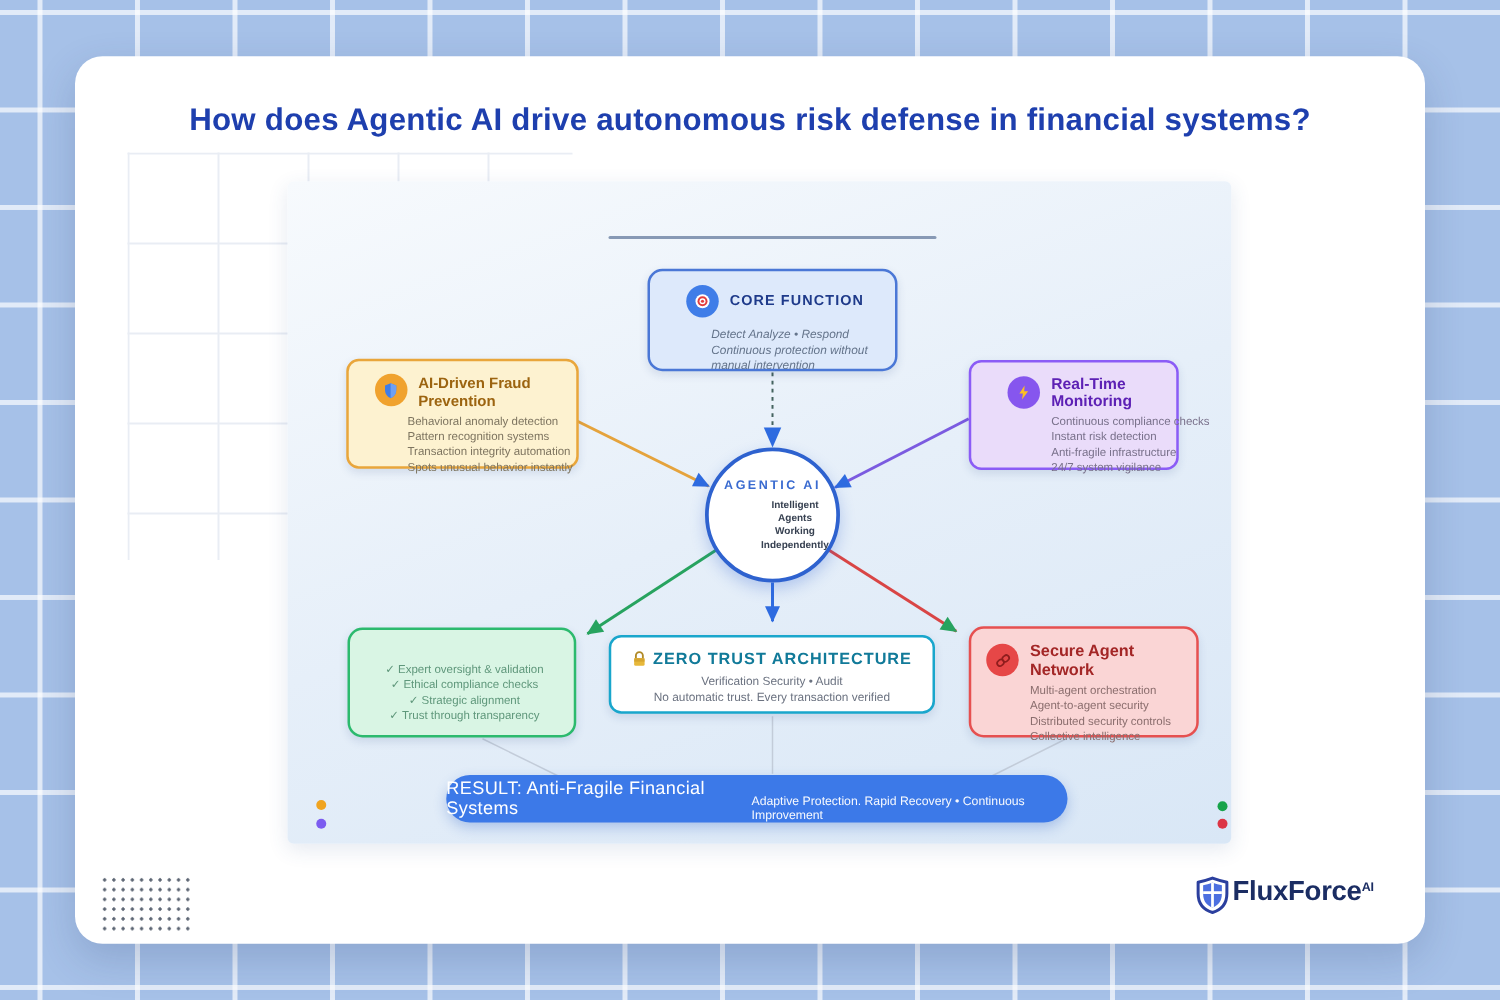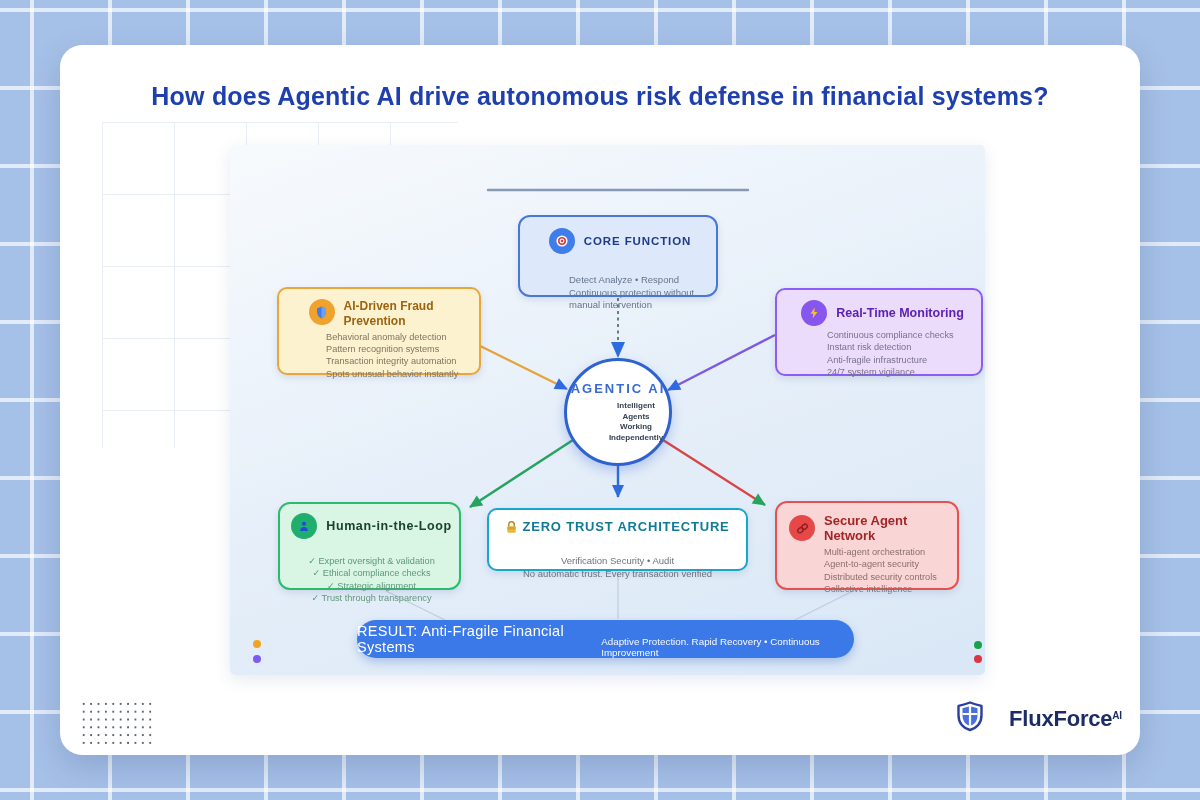--- a/index.html
+++ b/index.html
@@ -29,69 +29,69 @@
     box-shadow:0 3px 7px rgba(40,70,130,.13);}
   .node-head{display:flex;align-items:center;gap:9px;justify-content:center;}
   .icon-circle{width:26px;height:26px;border-radius:50%;display:flex;align-items:center;
     justify-content:center;flex:0 0 26px;}
   .node-body{font-size:9.5px;line-height:12.6px;}
   .node-list div{white-space:nowrap;}
 
   .node-core{left:518px;top:215px;width:200px;height:82px;border:2px solid #4a77d6;
     background:#dde9fb;padding:11px 10px 8px 14px;}
   .node-core .node-title{font-size:11.5px;font-weight:bold;color:#1e3a8a;letter-spacing:.9px;}
-  .node-core .node-body{color:#64748b;margin:20px 0 0 35px;width:140px;}
-
-  .node-fraud{left:277px;top:287px;width:204px;height:88px;border:2px solid #e9a63b;
+  .node-core .node-body{color:#64748b;margin:8px 0 0 35px;width:140px;font-style:italic;}
+
+  .node-fraud{left:277px;top:287px;width:186px;height:88px;border:2px solid #e9a63b;
     background:#fdf2d0;padding:10px 8px 8px 12px;border-radius:10px;}
   .node-fraud .node-head{align-items:flex-start;}
   .node-fraud .node-title{font-size:12px;font-weight:bold;color:#9c6410;line-height:15px;width:110px;}
   .node-fraud .node-body{color:#7e7560;margin:2px 0 0 35px;font-size:9.2px;line-height:12.2px;}
 
-  .node-monitor{left:775px;top:288px;width:208px;height:88px;border:2px solid #8b5cf6;
-    background:#eadcfa;padding:10px 8px 8px 15px;border-radius:10px;}
+  .node-monitor{left:775px;top:288px;width:168px;height:88px;border:2px solid #8b5cf6;
+    background:#eadcfa;padding:10px 8px 8px 29px;border-radius:10px;}
   .node-monitor .node-title{font-size:12.5px;font-weight:bold;color:#5d21b5;}
   .node-monitor .node-body{color:#79718b;margin:3px 0 0 35px;font-size:9.2px;line-height:12.4px;}
 
   .node-human{left:278px;top:502px;width:183px;height:88px;border:2px solid #2cba6e;
     background:#d9f5e4;padding:9px 6px 6px 10px;}
   .node-human .node-head{justify-content:center;}
   .node-human .node-title{font-size:12.5px;font-weight:bold;color:#17422c;letter-spacing:.6px;}
   .node-human .node-body{color:#5f977b;text-align:center;margin-top:16px;font-size:9.2px;line-height:12.4px;}
 
   .node-zero{left:487px;top:508px;width:261px;height:63px;border:2px solid #19a6cc;
     background:#ffffff;padding:9px 6px 6px 6px;border-radius:10px;text-align:center;}
   .node-zero .node-head{justify-content:center;gap:4px;}
   .node-zero .node-title{font-size:13px;font-weight:bold;color:#117a99;letter-spacing:.8px;}
-  .node-zero .node-body{color:#6b7280;margin-top:21px;line-height:12.8px;}
+  .node-zero .node-body{color:#6b7280;margin-top:6px;line-height:12.8px;}
 
   .node-secure{left:775px;top:501px;width:184px;height:89px;border:2px solid #e65050;
     background:#fad5d5;padding:10px 6px 4px 12px;}
   .node-secure .node-title{font-size:13px;font-weight:bold;color:#a32626;}
   .node-secure .node-body{color:#8b6e6e;margin:3px 0 0 35px;font-size:9.2px;line-height:12.4px;}
 
   .center-circle{position:absolute;left:564px;top:358px;width:108px;height:108px;border-radius:50%;
     background:#ffffff;border:3px solid #2e62cf;box-sizing:border-box;
     box-shadow:0 5px 12px rgba(46,98,207,.28);
     display:flex;flex-direction:column;align-items:center;justify-content:center;text-align:center;}
-  .center-title{font-size:13px;font-weight:600;color:#3a6bd0;letter-spacing:2px;margin-bottom:5px;}
+  .center-title{font-size:10px;font-weight:600;color:#3a6bd0;letter-spacing:2px;margin-bottom:5px;}
   .center-sub{font-size:8px;color:#374151;line-height:10.5px;font-weight:600;padding-left:36px;}
 
   .banner{position:absolute;left:357px;top:620px;width:497px;height:38px;border-radius:19px;
     background:var(--banner_blue,#3c79e8);color:#ffffff;display:flex;flex-direction:row;
     align-items:center;justify-content:center;box-shadow:0 4px 10px rgba(44,95,200,.30);}
   .banner-title{font-size:14.5px;letter-spacing:.3px;}
   .banner-sub{font-size:9.8px;margin-top:16px;opacity:.96;}
 
   .dot{position:absolute;width:8px;height:8px;border-radius:50%;}
   .dots-patch{position:absolute;left:80px;top:700px;width:74px;height:45px;
     background-image:radial-gradient(#5b6472 1.1px, transparent 1.4px);
     background-size:7.4px 7.8px;}
 
-  .logo{position:absolute;left:955px;top:700px;display:flex;align-items:flex-end;gap:24px;}
+  .logo{position:absolute;left:955px;top:700px;display:flex;align-items:flex-start;gap:1px;}
   .logo-text{font-size:22px;font-weight:800;color:#1b2d63;letter-spacing:-.2px;}
   .logo-sup{font-size:10px;font-weight:bold;color:#1b2d63;transform:translateY(-7px);display:inline-block;}
 </style>
 </head>
 <body>
 
 <div class="canvas">
   <div class="card"></div>
 
   <div class="page-title">How does Agentic AI drive autonomous risk defense in financial systems?</div>
@@ -174,29 +174,20 @@
     </div>
   </div>
 
   <div class="center-circle">
     <div class="center-title">AGENTIC AI</div>
     <div class="center-sub">Intelligent Agents</div>
     <div class="center-sub">Working Independently</div>
   </div>
 
   <div class="node node-human">
-    <div class="node-head">
-      <span class="icon-circle" style="background:#1fae6e">
-        <svg width="14" height="14" viewBox="0 0 20 20">
-            <circle cx="10" cy="6.8" r="3" fill="#1d4ed8"></circle>
-            <path d="M4.5 17 C4.5 13 7 11.5 10 11.5 C13 11.5 15.5 13 15.5 17 Z" fill="#1d4ed8"></path>
-          </svg>
-      </span>
-      <span class="node-title">Human-in-the-Loop</span>
-    </div>
     <div class="node-body node-list">
       <div>✓ Expert oversight &amp; validation</div>
       <div>✓ Ethical compliance checks</div>
       <div>✓ Strategic alignment</div>
       <div>✓ Trust through transparency</div>
     </div>
   </div>
 
   <div class="node node-zero">
     <div class="node-head">

